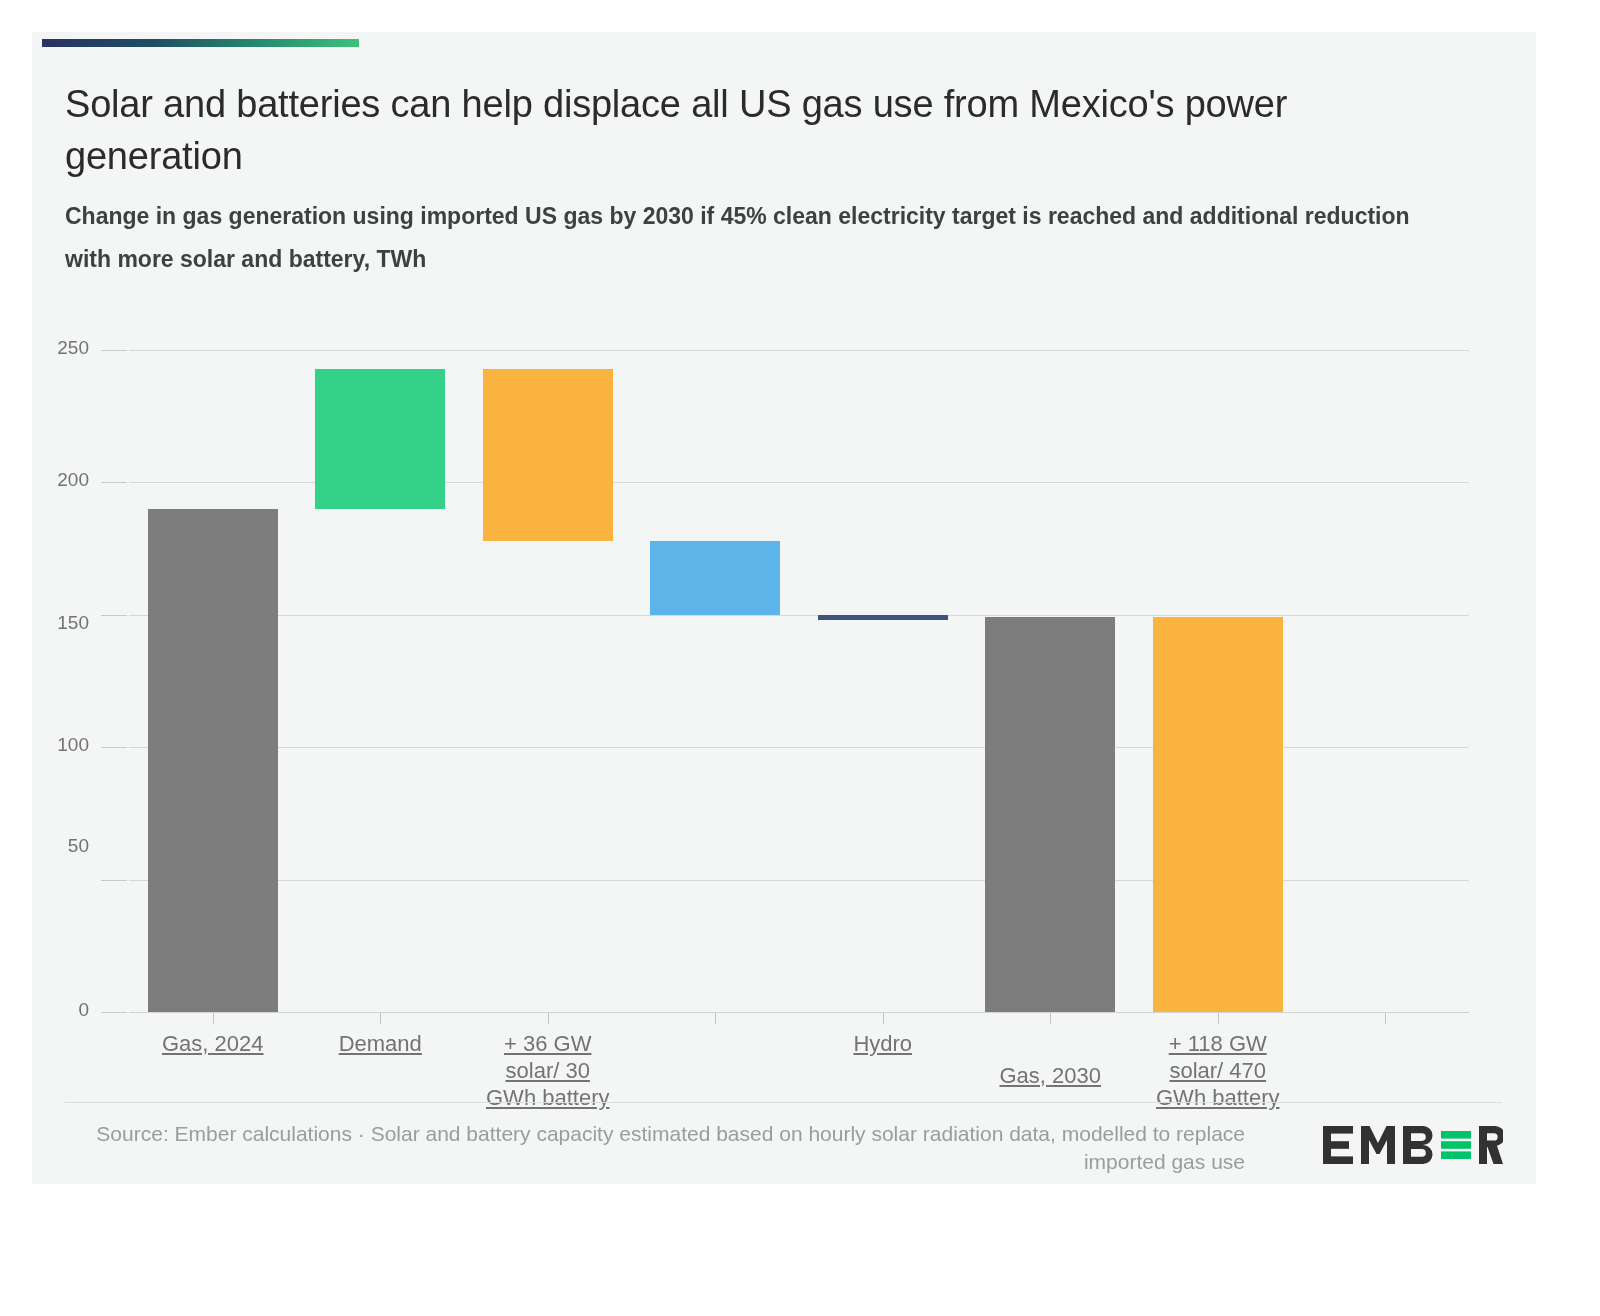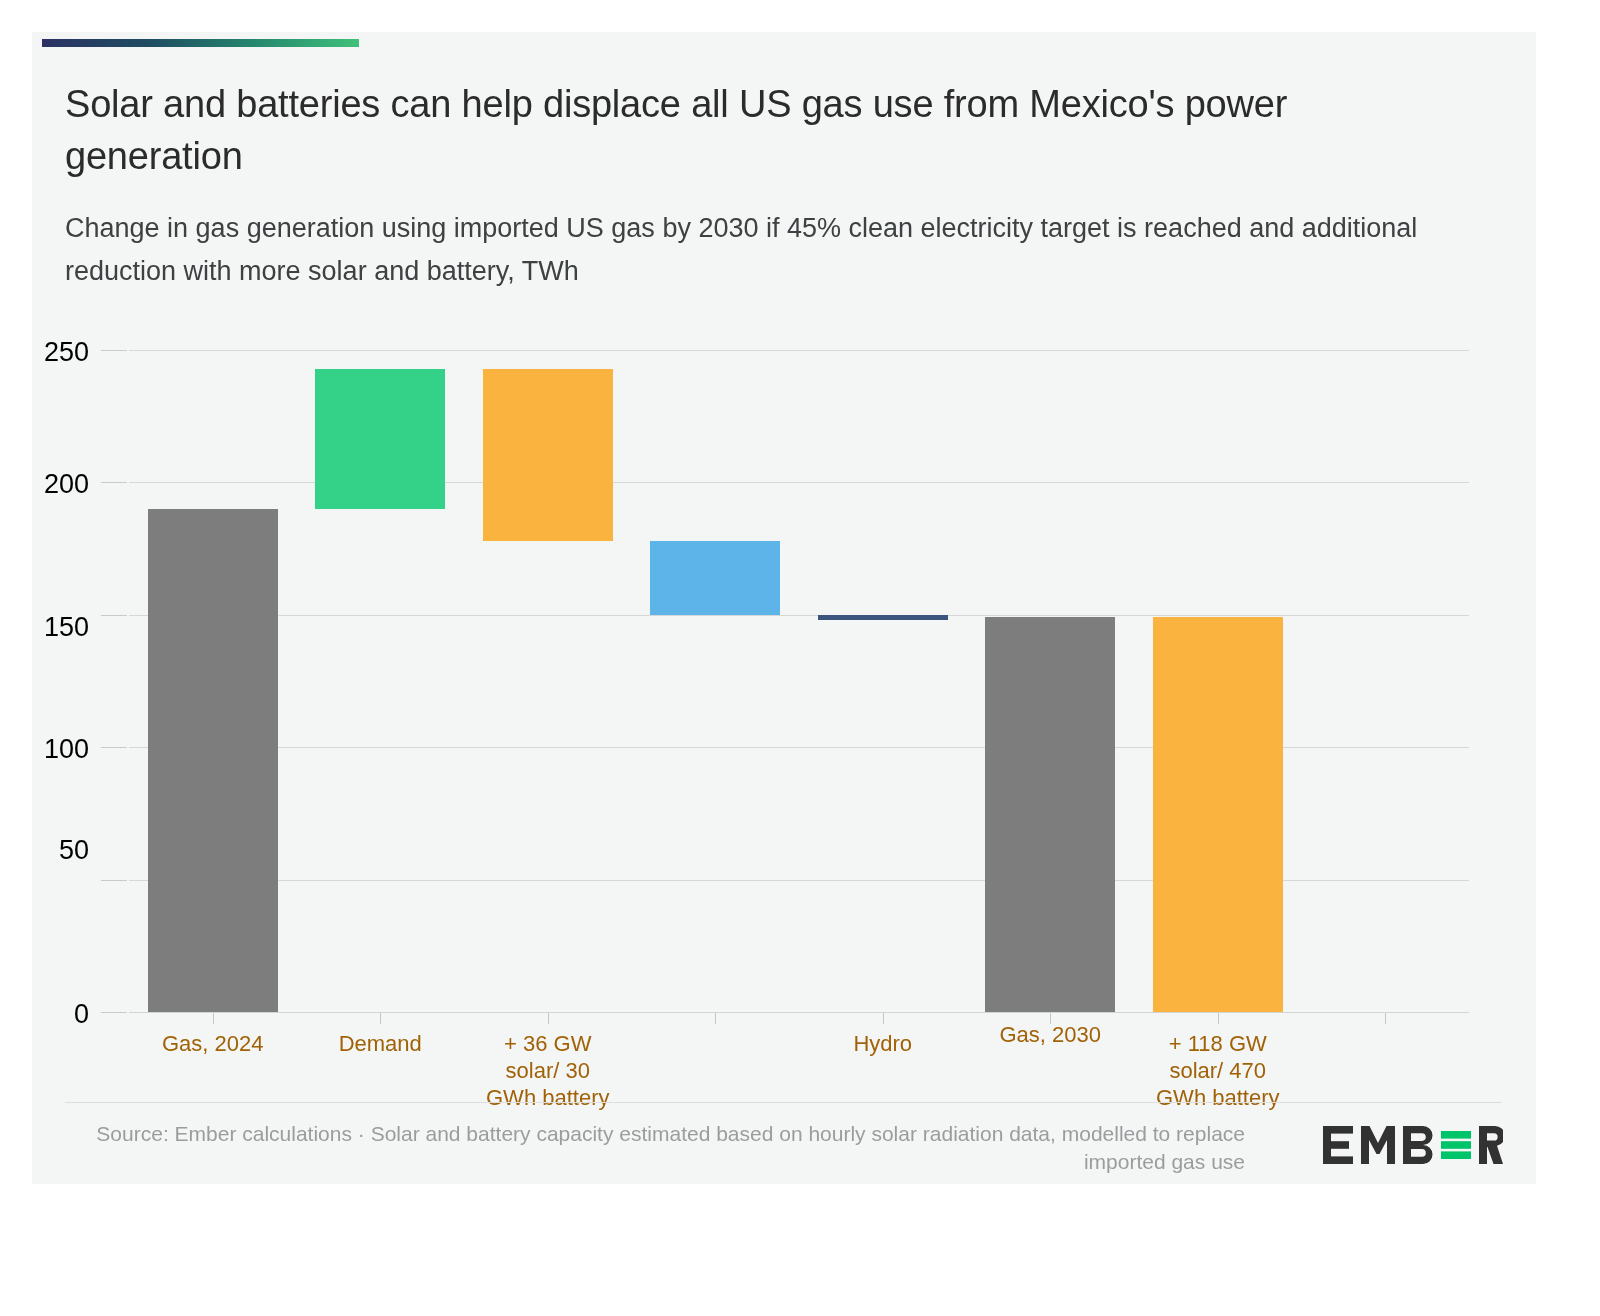--- a/index.html
+++ b/index.html
@@ -34,25 +34,24 @@
     line-height: 52px;
     font-weight: 400;
     color: #2b2b2b;
     letter-spacing: -0.2px;
   }
   #subtitle {
     position: absolute;
     left: 33px;
     top: 163px;
     width: 1390px;
-    font-size: 27px;
+    font-size: 23px;
     line-height: 43px;
-    font-weight: 400;
+    font-weight: 700;
     color: #3d4142;
-    margin-top: 12px;
   }
 
   
   #plot {
     position: absolute;
     left: 0px;
     top: 285px;
     width: 1504px;
     height: 700px;
   }
@@ -69,22 +68,22 @@
     width: 100%;
     height: 1px;
     background: #d6d7d7;
   }
   .gridline.zero { background: #d2d3d3; }
   .ytick-label {
     position: absolute;
     right: 1424px;
     text-align: right;
     width: 90px;
-    font-size: 27px;
-    color: #000000;
+    font-size: 19px;
+    color: #737373;
     transform: translateY(-13px);
   }
   .ytick-dash {
     position: absolute;
     width: 26px;
     height: 1px;
     background: #c9cacb;
   }
   .bar {
     position: absolute;
@@ -93,22 +92,23 @@
     position: absolute;
     width: 1px;
     height: 11px;
     background: #c5c6c7;
   }
   .xlabel {
     position: absolute;
     text-align: center;
     font-size: 22px;
     line-height: 27px;
-    color: #a16207;
+    color: #737373;
     white-space: pre-line;
+    text-decoration: underline;
   }
 
   
   #footer-rule {
     position: absolute;
     left: 33px;
     top: 1070px;
     width: 1437px;
     height: 1px;
     background: #dcdddd;
@@ -178,21 +178,21 @@
         <div class="bar" title="+ 118 GW solar/ 470 GWh battery" style="left: 1023.75px; top: 267.448px; width: 130px; height: 394.552px; background: rgb(249, 179, 62);"></div>
         <div class="tick-mark" style="left: 1088.75px; top: 663px;"></div>
         <div class="tick-mark" style="left: 1256.25px; top: 663px;"></div>
       </div>
   <div class="xlabel" style="width: 161.5px; left: 100px; top: 713px;">Gas, 2024</div>
       <div class="xlabel" style="width: 161.5px; left: 267.5px; top: 713px;">Demand</div>
       <div class="xlabel" style="width: 161.5px; left: 435px; top: 713px;">+ 36 GW
 solar/ 30
 GWh battery</div>
       <div class="xlabel" style="width: 161.5px; left: 770px; top: 713px;">Hydro</div>
-      <div class="xlabel" style="width: 161.5px; left: 937.5px; top: 704px;">Gas, 2030</div>
+      <div class="xlabel" style="width: 161.5px; left: 937.5px; top: 745px;">Gas, 2030</div>
       <div class="xlabel" style="width: 161.5px; left: 1105px; top: 713px;">+ 118 GW
 solar/ 470
 GWh battery</div>
     </div>
 
   <div id="footer-rule"></div>
   <p id="source">Source: Ember calculations · Solar and battery capacity estimated based on hourly solar radiation data, modelled to replace imported gas use</p>
 
   <div id="logo">
     <svg width="180" height="38" viewBox="0 0 180 38">

